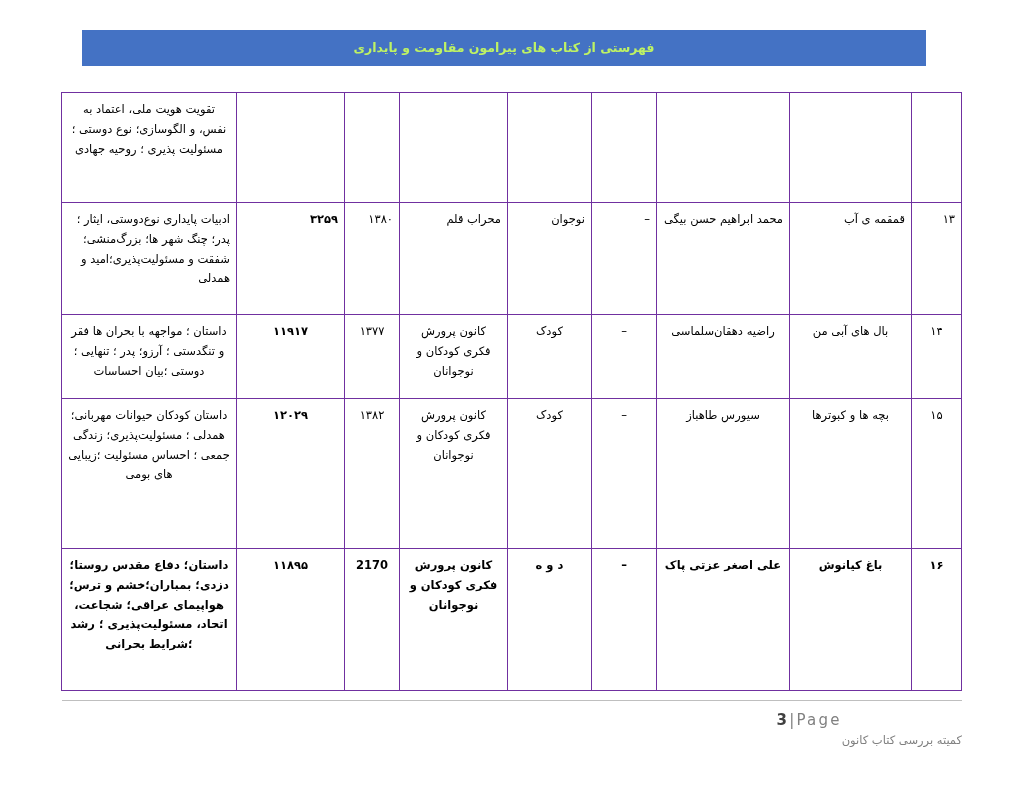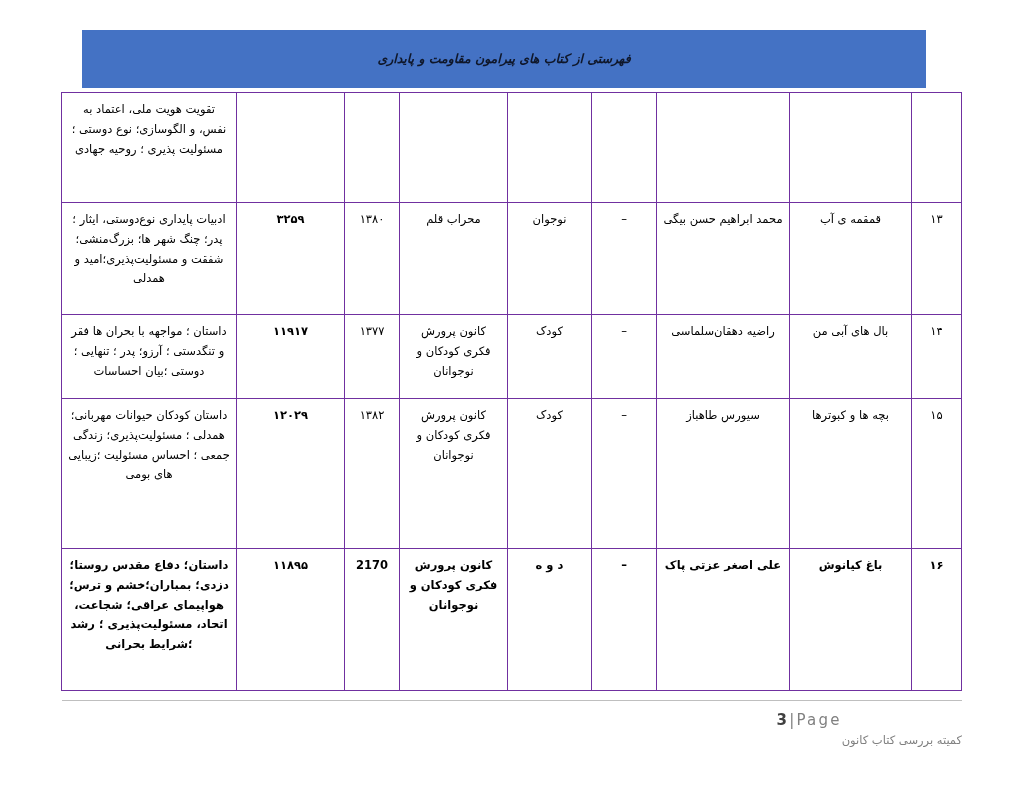--- a/index.html
+++ b/index.html
@@ -24,30 +24,29 @@
     height: 791px;
     background: #ffffff;
   }
 
   
   .doc-header {
     position: absolute;
     left: 82px;
     top: 30px;
     width: 844px;
-    height: 58px;
+    height: 36px;
     background: #4472C4;
-    color: #0f172a;
+    color: #bef264;
     display: flex;
     flex-direction: column;
     align-items: center;
     justify-content: center;
     text-align: center;
     direction: rtl;
-    font-style: italic;
   }
   .doc-header .line {
     font-size: 12.5px;
     font-weight: bold;
     line-height: 1.55;
     letter-spacing: 0.1px;
     white-space: nowrap;
   }
 
   
@@ -91,21 +90,21 @@
   td.title  { text-align: center; }
   td.auth   { text-align: center; }
   td.trans  { text-align: center; }
   td.aud    { text-align: center; margin-top: 8px; }
   td.pub    { text-align: center; }
   td.year   { text-align: center; }
   td.code   { text-align: center; color: #C00000; font-weight: bold; font-size: 13px; }
   td.theme  { text-align: right; padding-right: 8px; }
 
   tr.r-cont td { height: 98px; }
-  tr.r-13 td { height: 100px; }
+  tr.r-13 td { height: 100px; text-align: right; }
   tr.r-14 td { height: 72px; }
   tr.r-15 td { height: 138px; }
   tr.r-16 td { height: 130px; font-weight: bold; }
 
   
   .doc-footer {
     position: absolute;
     left: 62px;
     top: 700px;
     width: 900px;

